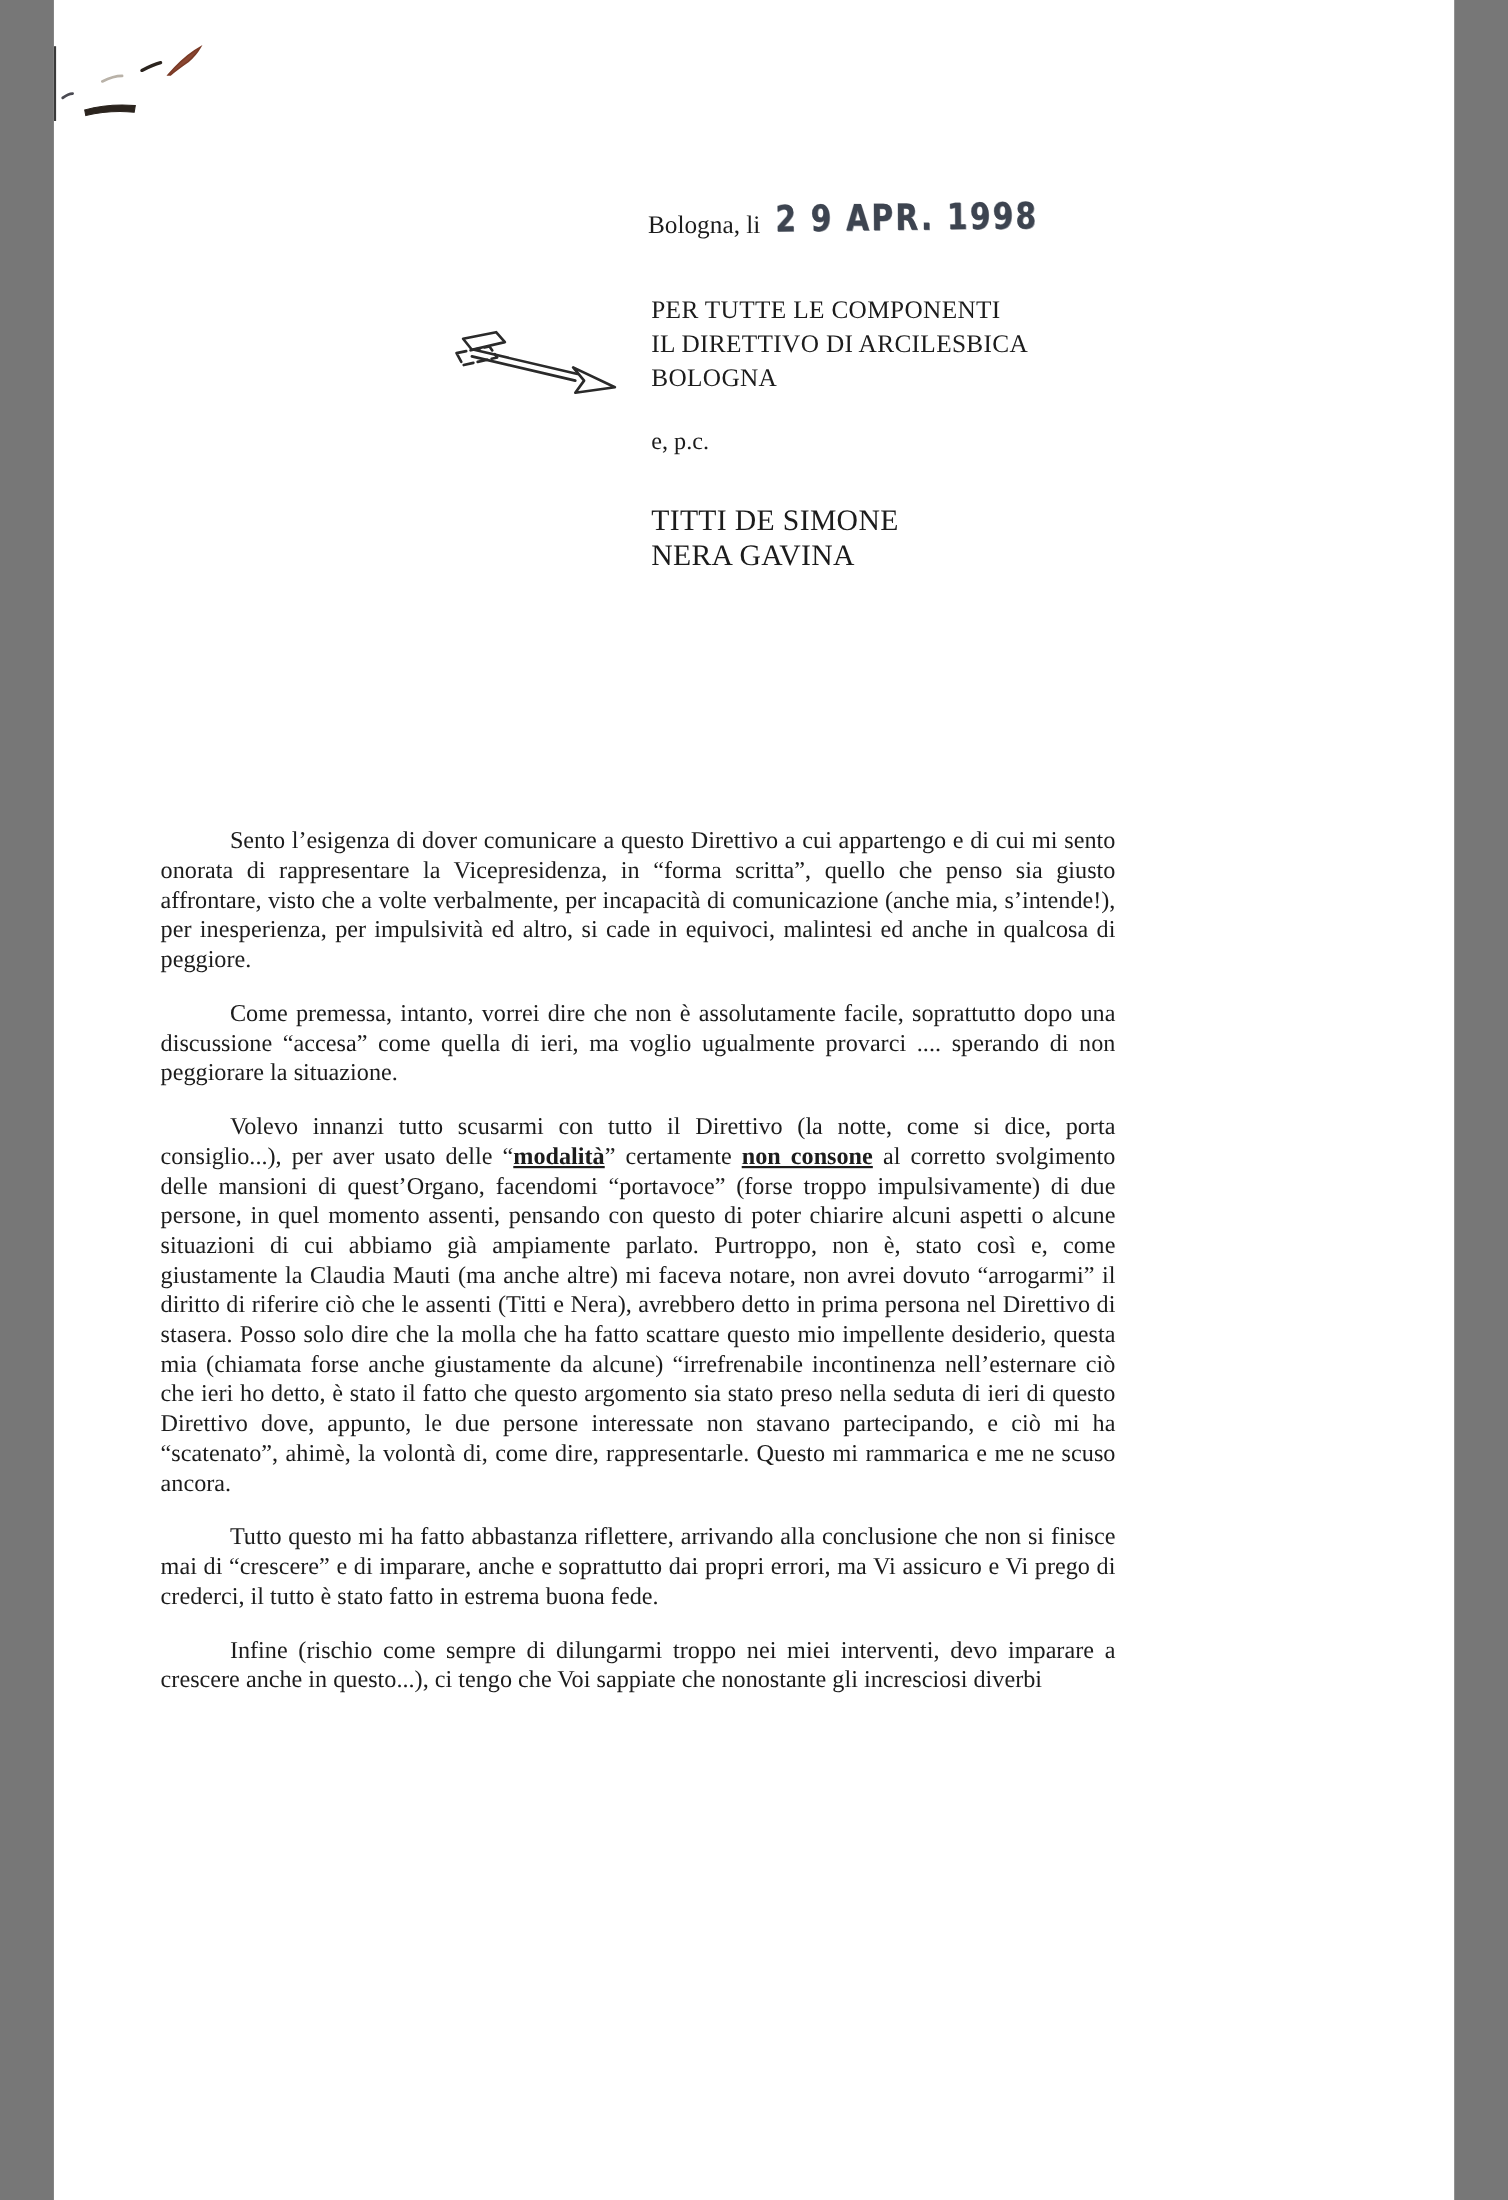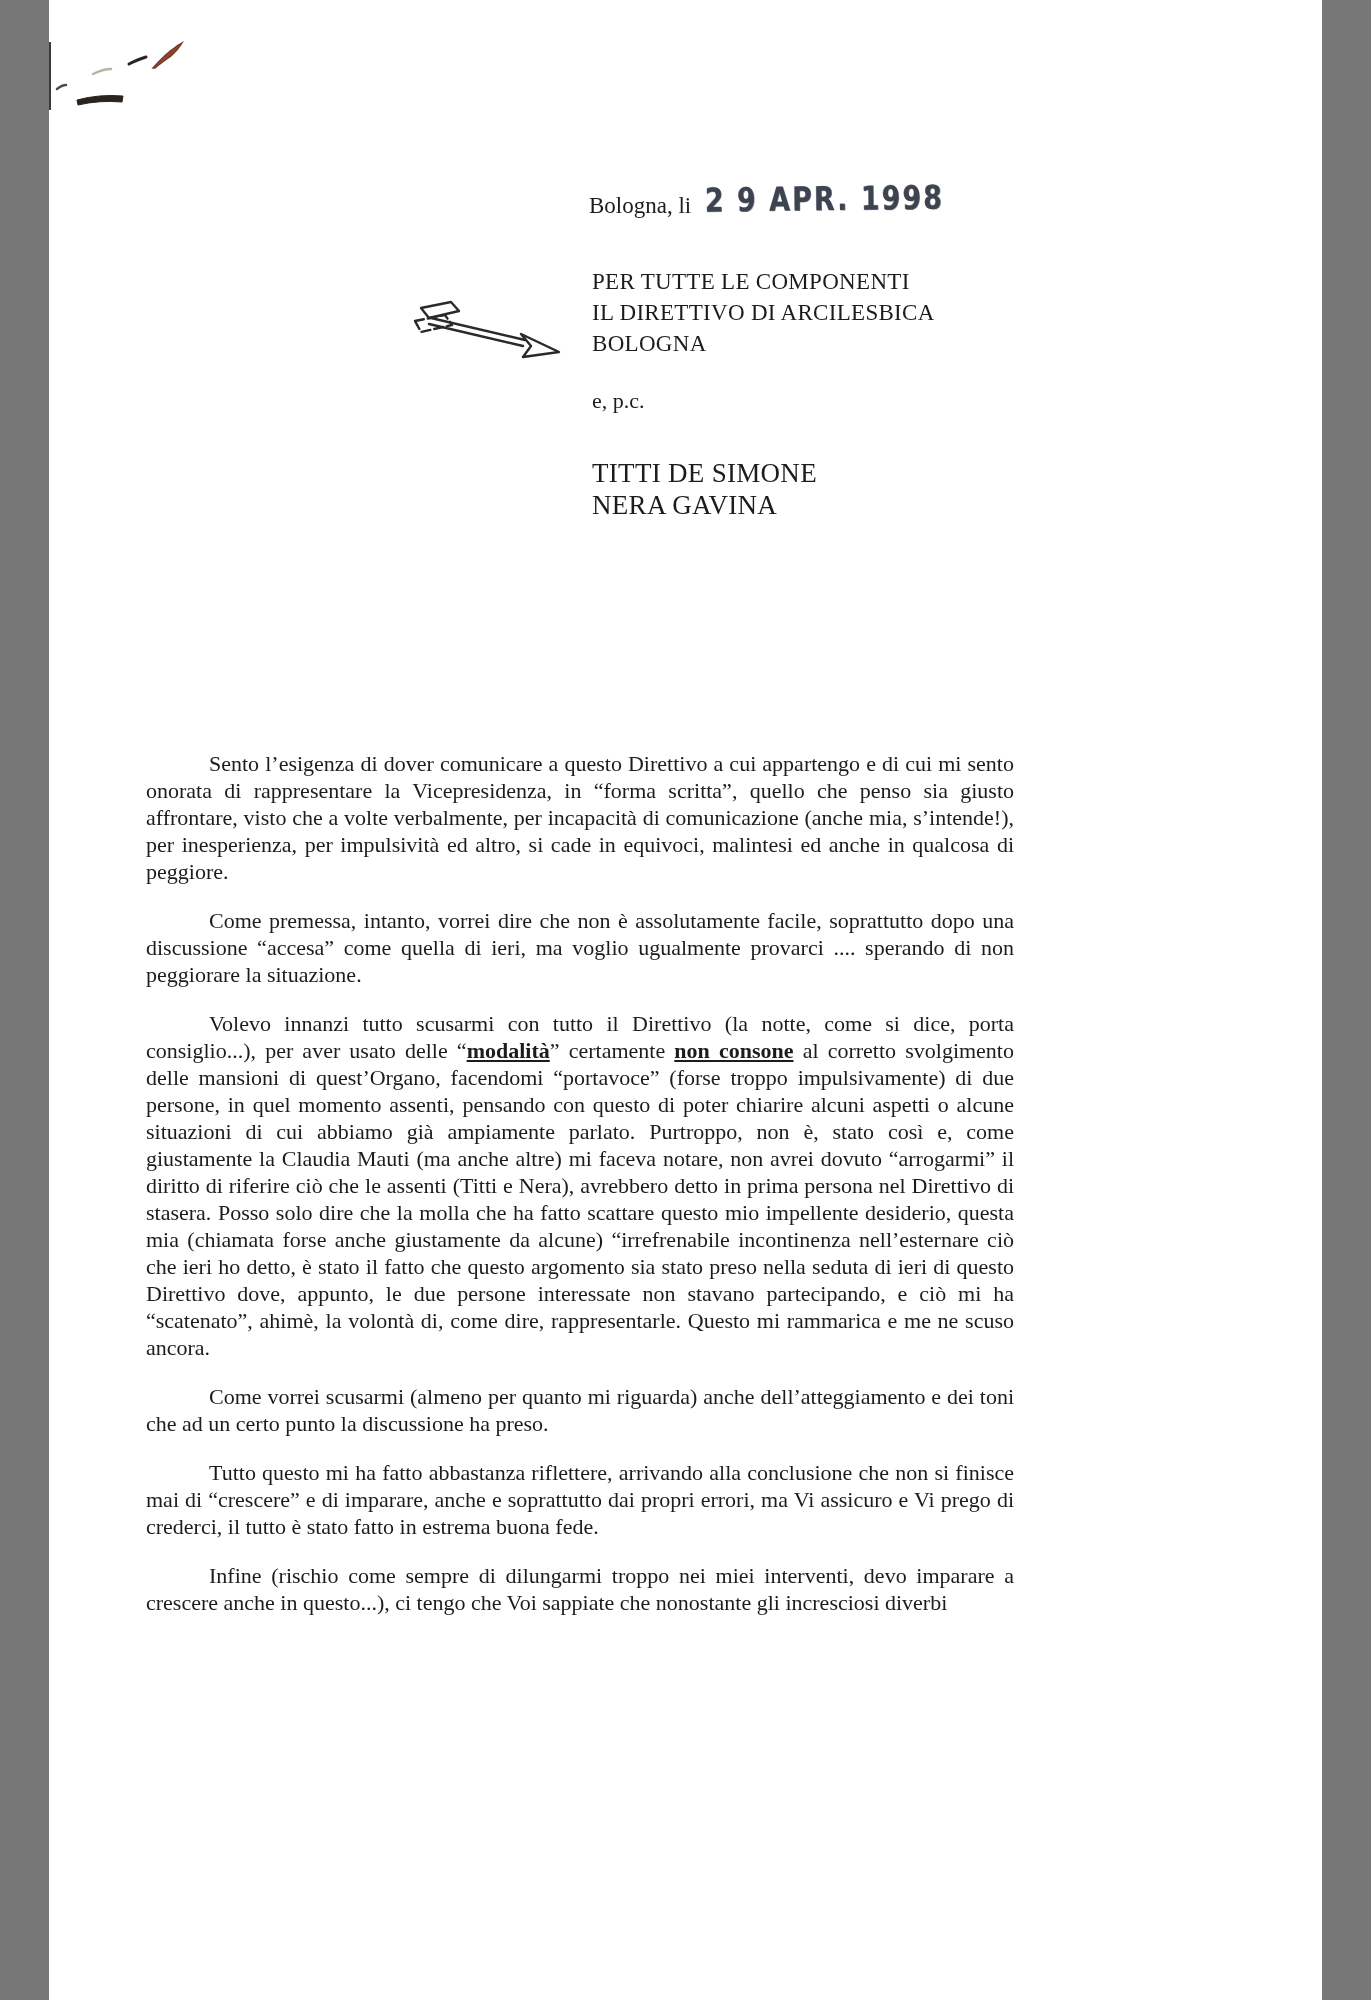--- a/index.html
+++ b/index.html
@@ -120,18 +120,17 @@
 
   <div class="cc-block">
     <div>TITTI DE SIMONE</div>
     <div>NERA GAVINA</div>
   </div>
 
   <div class="letter-body">
       <p><span>Sento l’esigenza di dover comunicare a questo Direttivo a cui appartengo e di cui mi sento onorata di rappresentare la Vicepresidenza, in “forma scritta”, quello che penso sia giusto affrontare, visto che a volte verbalmente, per incapacità di comunicazione (anche mia, s’intende!), per inesperienza, per impulsività ed altro, si cade in equivoci, malintesi ed anche in qualcosa di peggiore.</span></p>
       <p><span>Come premessa, intanto, vorrei dire che non è assolutamente facile, soprattutto dopo una discussione “accesa” come quella di ieri, ma voglio ugualmente provarci .... sperando di non peggiorare la situazione.</span></p>
       <p><span>Volevo innanzi tutto scusarmi con tutto il Direttivo (la notte, come si dice, porta consiglio...), per aver usato delle “</span><span class="em">modalità</span><span>” certamente </span><span class="em">non consone</span><span> al corretto svolgimento delle mansioni di quest’Organo, facendomi “portavoce” (forse troppo impulsivamente) di due persone, in quel momento assenti, pensando con questo di poter chiarire alcuni aspetti o alcune situazioni di cui abbiamo già ampiamente parlato. Purtroppo, non è, stato così e, come giustamente la Claudia Mauti (ma anche altre) mi faceva notare, non avrei dovuto “arrogarmi” il diritto di riferire ciò che le assenti (Titti e Nera), avrebbero detto in prima persona nel Direttivo di stasera. Posso solo dire che la molla che ha fatto scattare questo mio impellente desiderio, questa mia (chiamata forse anche giustamente da alcune) “irrefrenabile incontinenza nell’esternare ciò che ieri ho detto, è stato il fatto che questo argomento sia stato preso nella seduta di ieri di questo Direttivo dove, appunto, le due persone interessate non stavano partecipando, e ciò mi ha “scatenato”, ahimè, la volontà di, come dire, rappresentarle. Questo mi rammarica e me ne scuso ancora.</span></p>
-      <p><span>Come vorrei scusarmi (almeno per quanto mi riguarda) anche dell’atteggiamento e dei toni che ad un certo punto la discussione ha preso.</span></p>
       <p><span>Tutto questo mi ha fatto abbastanza riflettere, arrivando alla conclusione che non si finisce mai di “crescere” e di imparare, anche e soprattutto dai propri errori, ma Vi assicuro e Vi prego di crederci, il tutto è stato fatto in estrema buona fede.</span></p>
       <p><span>Infine (rischio come sempre di dilungarmi troppo nei miei interventi, devo imparare a crescere anche in questo...), ci tengo che Voi sappiate che nonostante gli incresciosi diverbi</span></p>
     </div>
 
 </div>
 
 </body></html>

